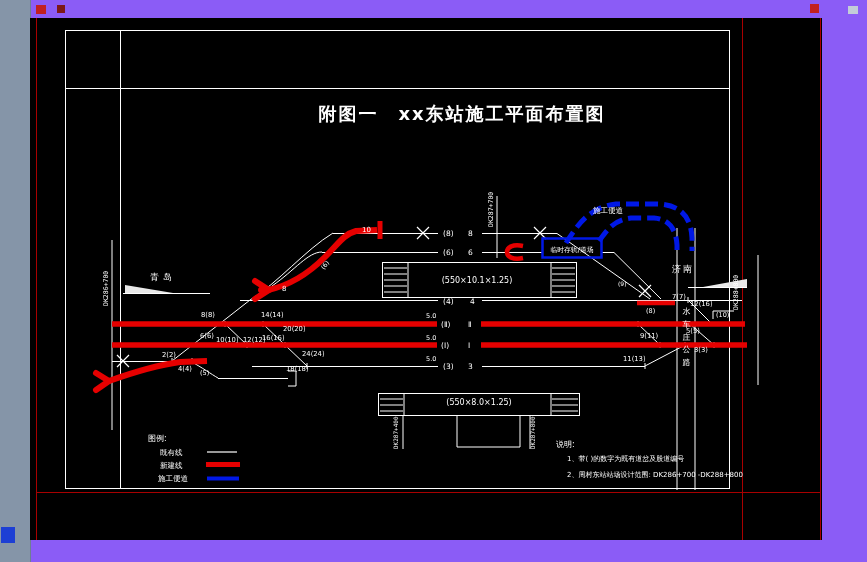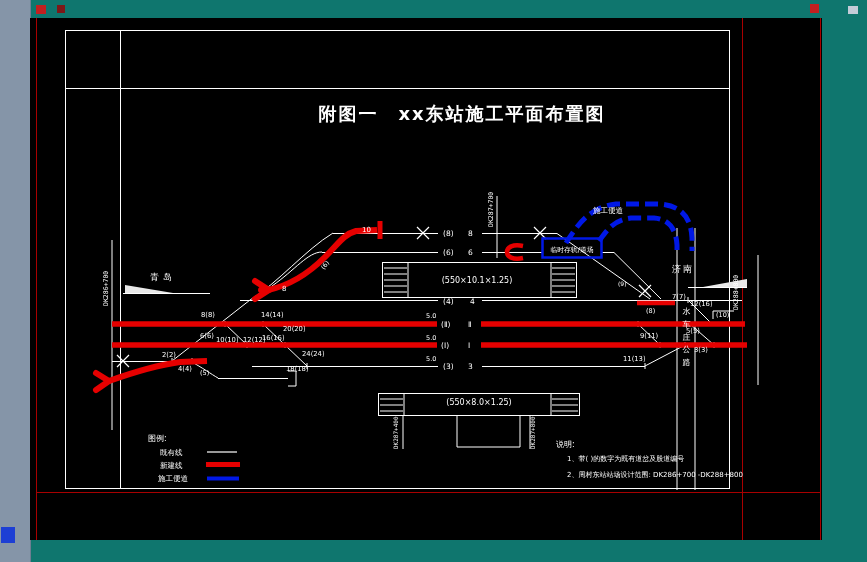--- a/index.html
+++ b/index.html
@@ -1,16 +1,16 @@
 <!DOCTYPE html>
 <html><head>
 <meta charset="utf-8">
 <style>
   html,body{margin:0;padding:0;background:#5a6678;}
-  .screen{position:relative;width:867px;height:562px;background:#0f766e;overflow:hidden;
+  .screen{position:relative;width:867px;height:562px;background:#8b5cf6;overflow:hidden;
           font-family:"DejaVu Sans","Liberation Sans",sans-serif;}
   .leftbar{position:absolute;left:0;top:0;width:30px;height:562px;background:#8595a8;border-right:1px solid #6e7e92;}
   .canvas{position:absolute;left:30px;top:18px;width:792px;height:522px;background:#000;}
   .sq{position:absolute;}
   svg{position:absolute;left:30px;top:18px;}
   svg text{fill:#ffffff;font-family:"DejaVu Sans","Liberation Sans",sans-serif;}
   .mono{font-family:"DejaVu Sans Mono","Liberation Mono",monospace;}
 </style>
 </head>
 <body>

